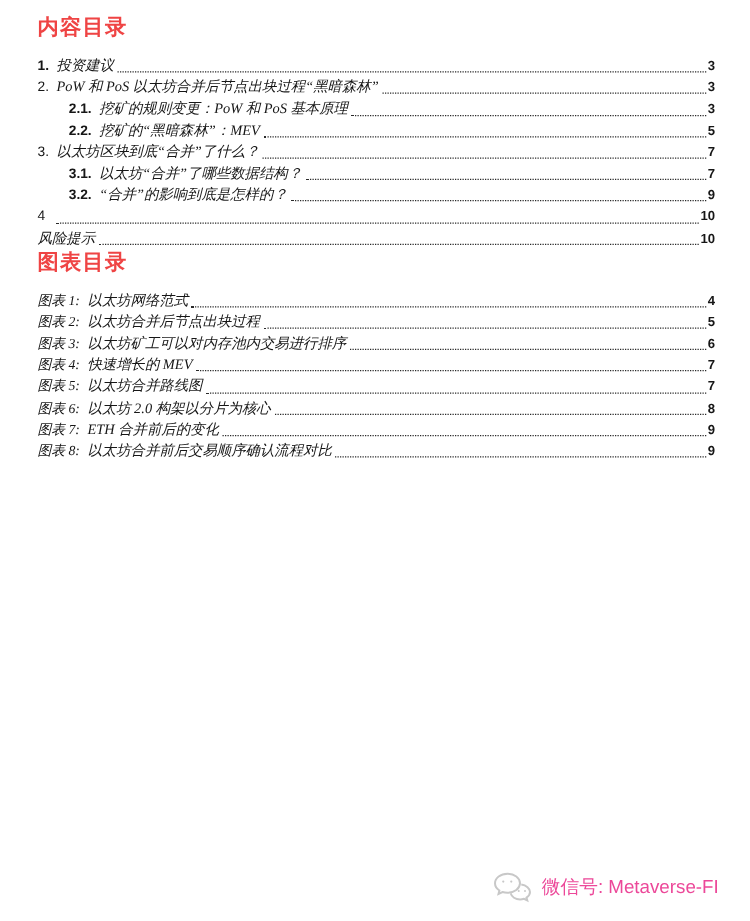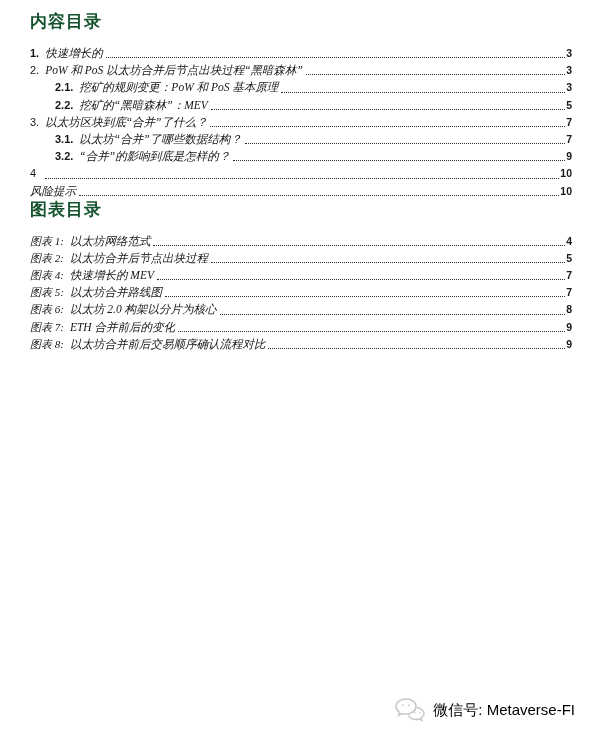--- a/index.html
+++ b/index.html
@@ -8,21 +8,21 @@
     width: 600px; height: 737px;
     background: #ffffff;
     position: relative;
     overflow: hidden;
     font-family: "Liberation Serif", serif;
     color: #111111;
   }
   .page { padding: 12px 28px 0 30px; }
 
   .sec-title {
-    color: #14532d;
+    color: #ef4444;
     font-size: 17px;
     font-weight: bold;
     line-height: 20px;
     margin: 0 0 13px 0;
     letter-spacing: 1px;
   }
   .sec-title.figures { }
 
   .list { width: 100%; }
 
@@ -74,38 +74,38 @@
     font-size: 10.5px;
   }
 
   .watermark {
     position: absolute;
     top: 697px;
     right: 25px;
     display: flex;
     align-items: center;
     gap: 7px;
-    color: #000000;
+    color: #ec4899;
     font-family: "Liberation Sans", sans-serif;
     font-size: 15px;
     line-height: 26px;
   }
   .watermark svg { display: block; }
 </style>
 </head>
 <body>
 
 <div class="page">
 
   <h1 class="sec-title">内容目录</h1>
 
   <div class="list" id="toc-list">
       <div class="row">
         <span class="num bold">1.</span>
-        <span class="label">快速增长的</span>
+        <span class="label">投资建议</span>
         <span class="leader"></span>
         <span class="page-num">3</span>
       </div>
       <div class="row">
         <span class="num">2.</span>
         <span class="label">PoW 和 PoS 以太坊合并后节点出块过程“黑暗森林”</span>
         <span class="leader"></span>
         <span class="page-num">3</span>
       </div>
       <div class="row lvl2">
@@ -158,20 +158,26 @@
         <span class="fig-num">图表 1:</span>
         <span class="label">以太坊网络范式</span>
         <span class="leader"></span>
         <span class="page-num">4</span>
       </div>
       <div class="row">
         <span class="fig-num">图表 2:</span>
         <span class="label">以太坊合并后节点出块过程</span>
         <span class="leader"></span>
         <span class="page-num">5</span>
+      </div>
+      <div class="row">
+        <span class="fig-num">图表 3:</span>
+        <span class="label">以太坊矿工可以对内存池内交易进行排序</span>
+        <span class="leader"></span>
+        <span class="page-num">6</span>
       </div>
       <div class="row">
         <span class="fig-num">图表 4:</span>
         <span class="label">快速增长的 MEV</span>
         <span class="leader"></span>
         <span class="page-num">7</span>
       </div>
       <div class="row">
         <span class="fig-num">图表 5:</span>
         <span class="label">以太坊合并路线图</span>

